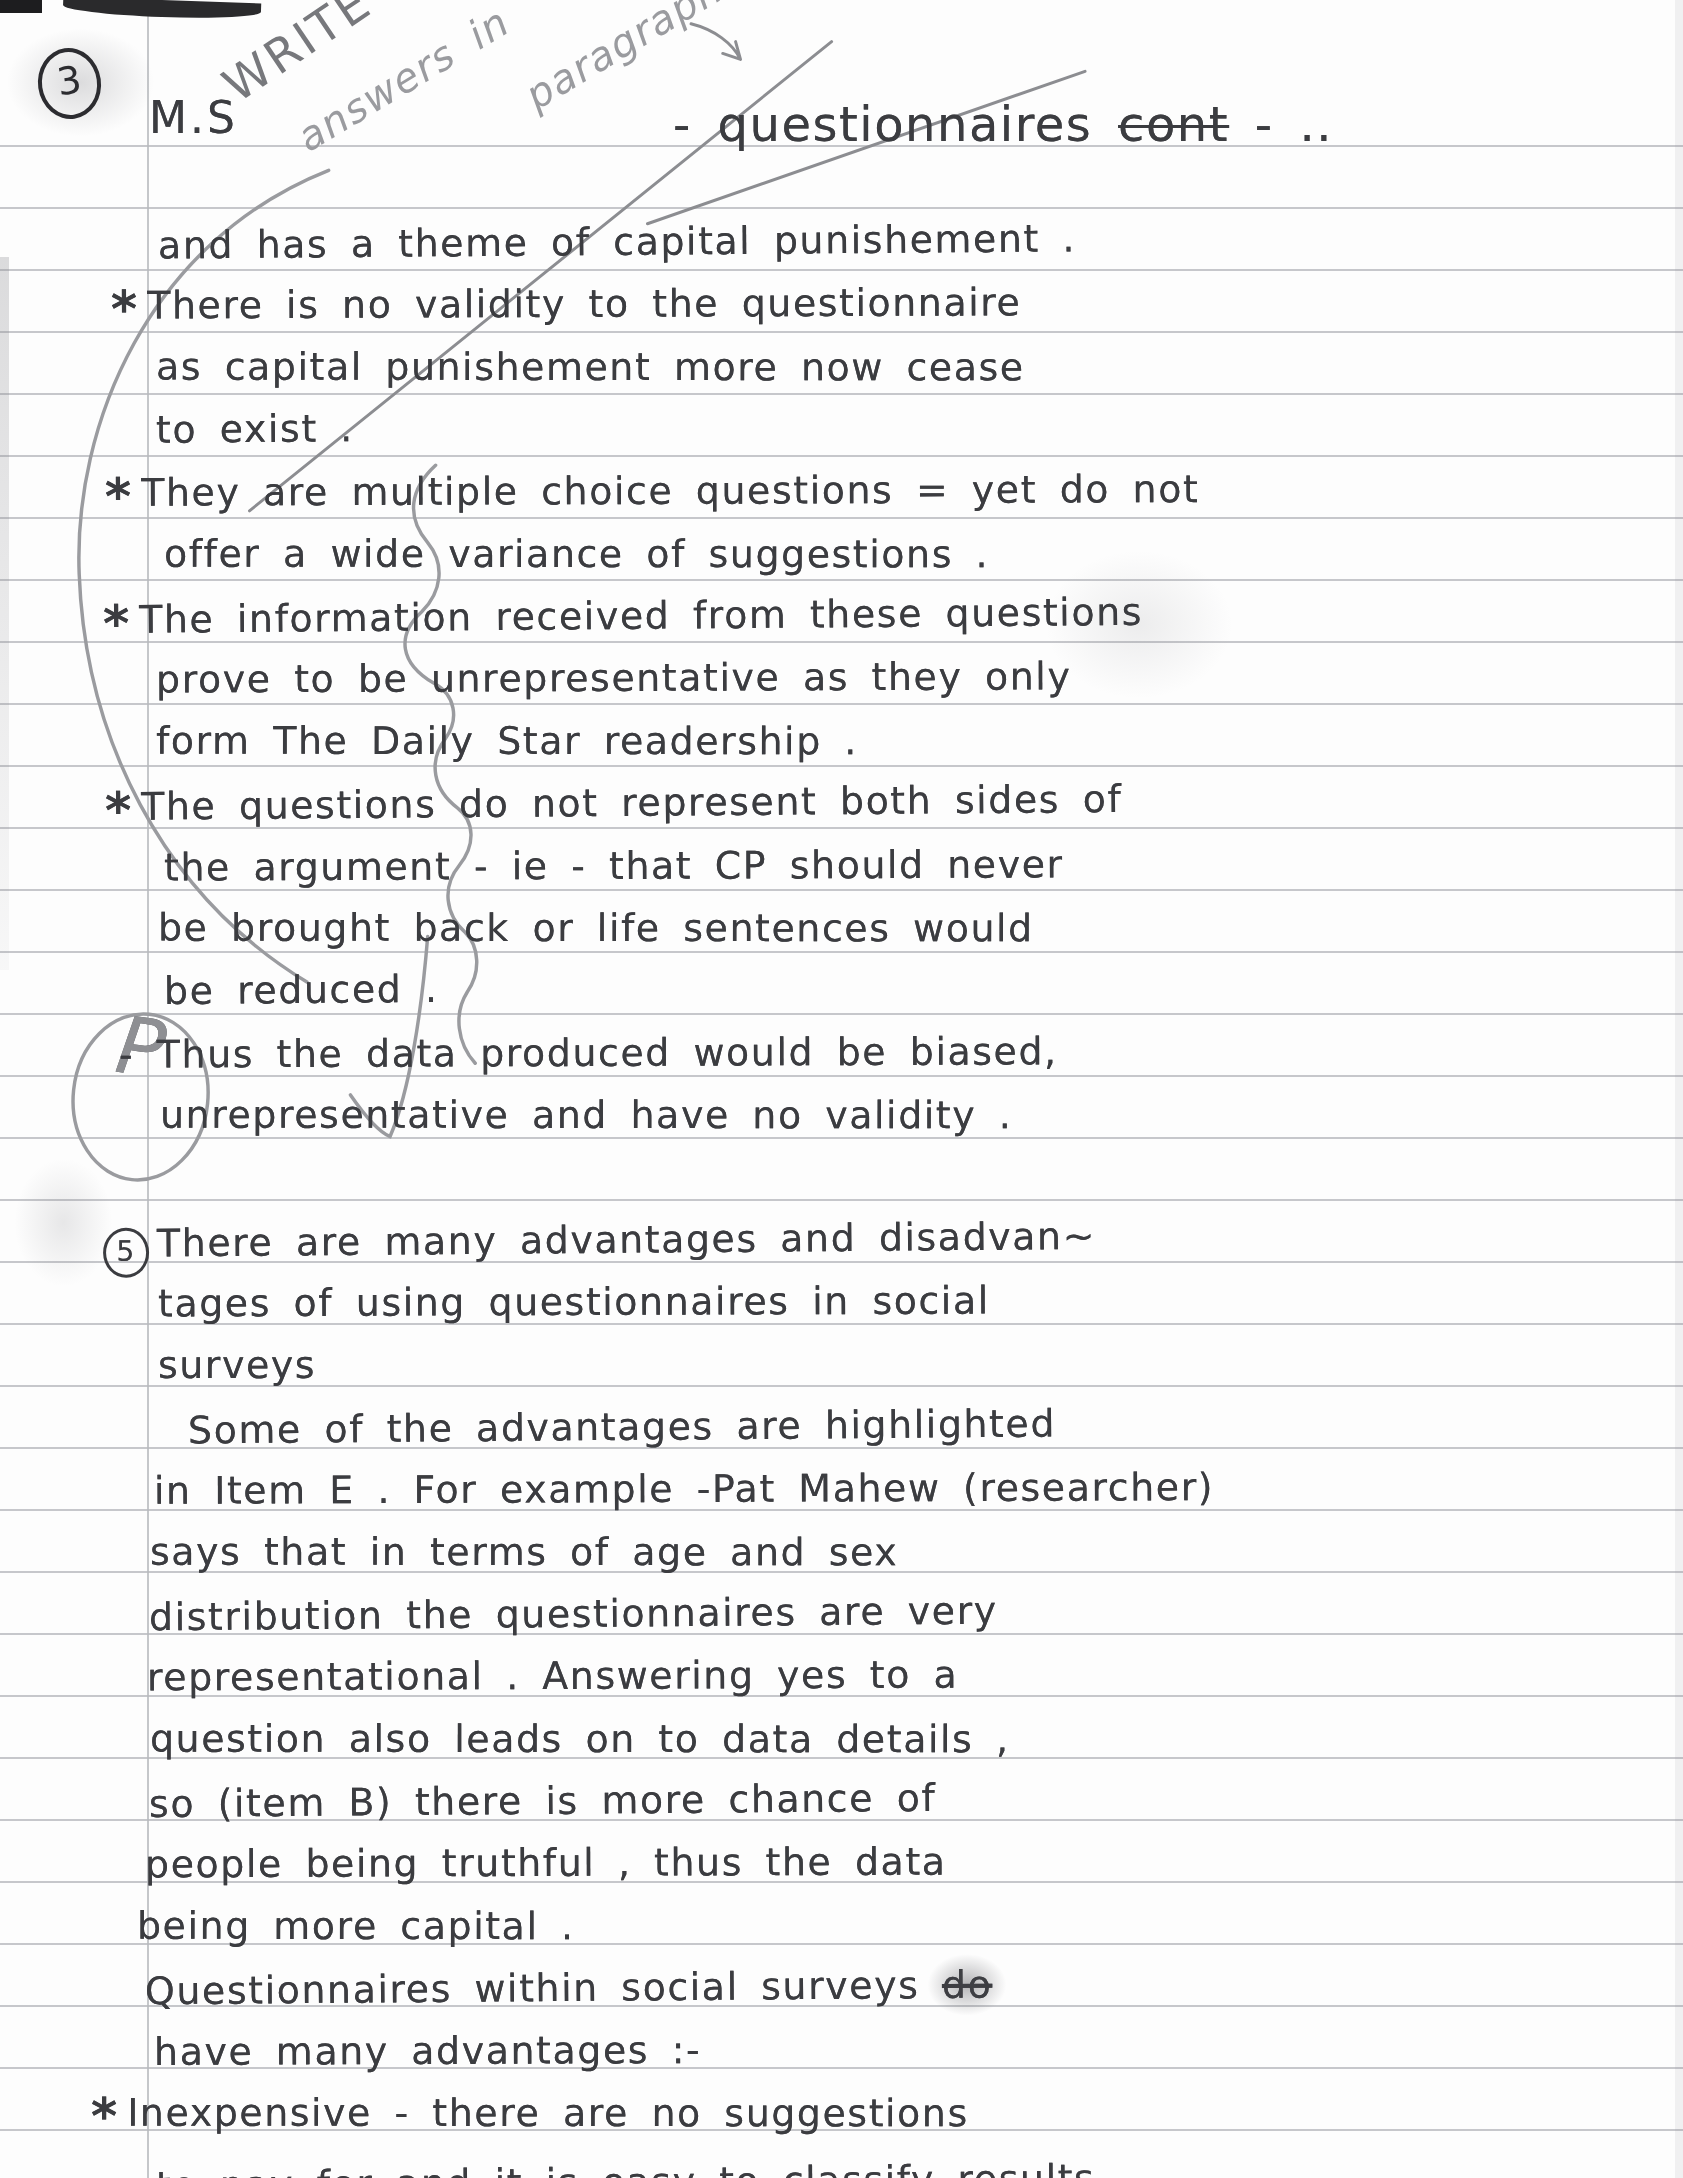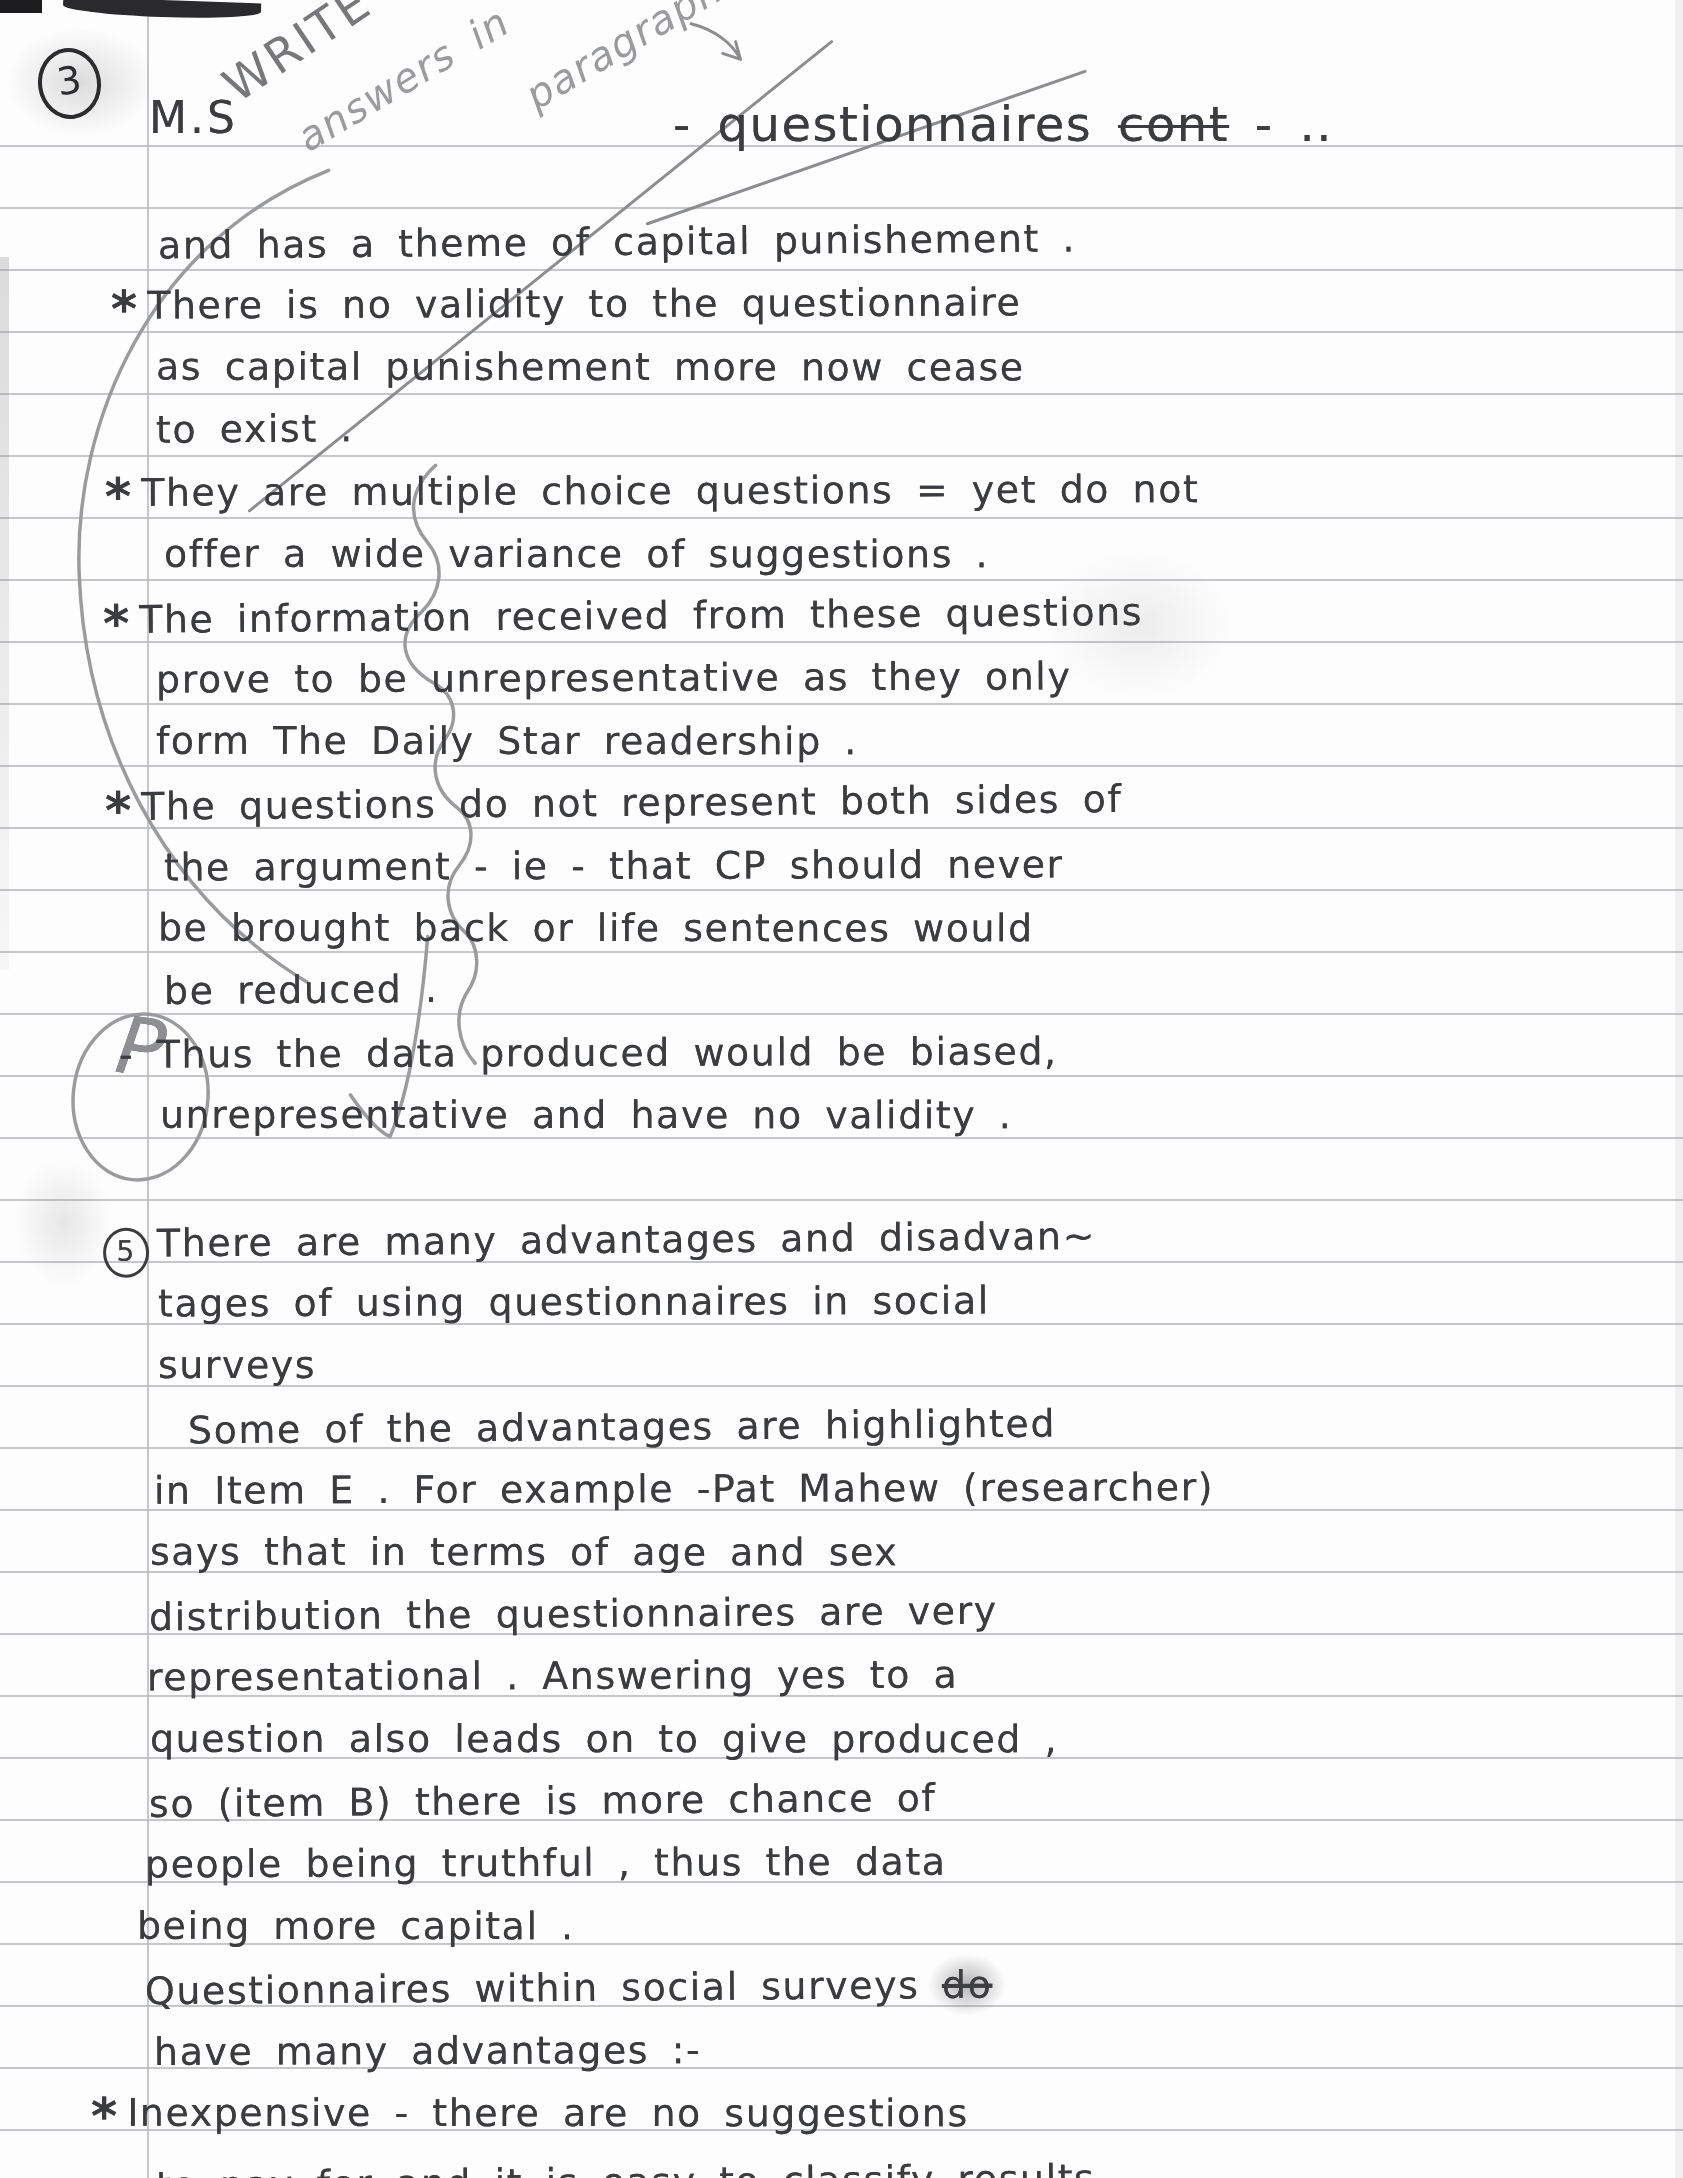--- a/index.html
+++ b/index.html
@@ -92,21 +92,21 @@
       <div class="hand line" style="left: 119px; top: 1027px; transform: rotate(-0.2deg);"><span>- Thus the data produced would be biased,</span></div>
       <div class="hand line" style="left: 160px; top: 1089px; transform: rotate(0.0499999deg);"><span>unrepresentative and have no validity .</span></div>
       <div class="hand line" style="left: 103px; top: 1214px; transform: rotate(-0.45deg);"><span class="circled">5</span><span>There are many advantages and disadvan~</span></div>
       <div class="hand line" style="left: 158px; top: 1276px; transform: rotate(-0.2deg);"><span>tages of using questionnaires in social</span></div>
       <div class="hand line" style="left: 158px; top: 1339px; transform: rotate(0.0499999deg);"><span>surveys</span></div>
       <div class="hand line" style="left: 188px; top: 1401px; transform: rotate(-0.45deg);"><span>Some of the advantages are highlighted</span></div>
       <div class="hand line" style="left: 154px; top: 1463px; transform: rotate(-0.2deg);"><span>in Item E . For example -Pat Mahew (researcher)</span></div>
       <div class="hand line" style="left: 150px; top: 1526px; transform: rotate(0.0499999deg);"><span>says that in terms of age and sex</span></div>
       <div class="hand line" style="left: 149px; top: 1588px; transform: rotate(-0.45deg);"><span>distribution the questionnaires are very</span></div>
       <div class="hand line" style="left: 147px; top: 1650px; transform: rotate(-0.2deg);"><span>representational .  Answering yes to a</span></div>
-      <div class="hand line" style="left: 150px; top: 1713px; transform: rotate(0.0499999deg);"><span>question also leads on to give produced ,</span></div>
+      <div class="hand line" style="left: 150px; top: 1713px; transform: rotate(0.0499999deg);"><span>question also leads on to data details ,</span></div>
       <div class="hand line" style="left: 149px; top: 1775px; transform: rotate(-0.45deg);"><span>so (item B) there is more chance of</span></div>
       <div class="hand line" style="left: 145px; top: 1837px; transform: rotate(-0.2deg);"><span>people being truthful , thus the data</span></div>
       <div class="hand line" style="left: 137px; top: 1900px; transform: rotate(0.0499999deg);"><span>being more capital .</span></div>
       <div class="hand line" style="left: 145px; top: 1962px; transform: rotate(-0.45deg);"><span>Questionnaires within social surveys </span><span class="smudge">do</span></div>
       <div class="hand line" style="left: 154px; top: 2025px; transform: rotate(-0.2deg);"><span>have many advantages :-</span></div>
       <div class="hand line" style="left: 91px; top: 2087px; transform: rotate(0.0499999deg);"><span class="star">*</span><span>Inexpensive - there are no suggestions</span></div>
       <div class="hand line" style="left: 156px; top: 2156px; transform: rotate(-0.45deg);"><span>to pay for and it is easy to classify results</span></div>
     </div>
 
 </div>

